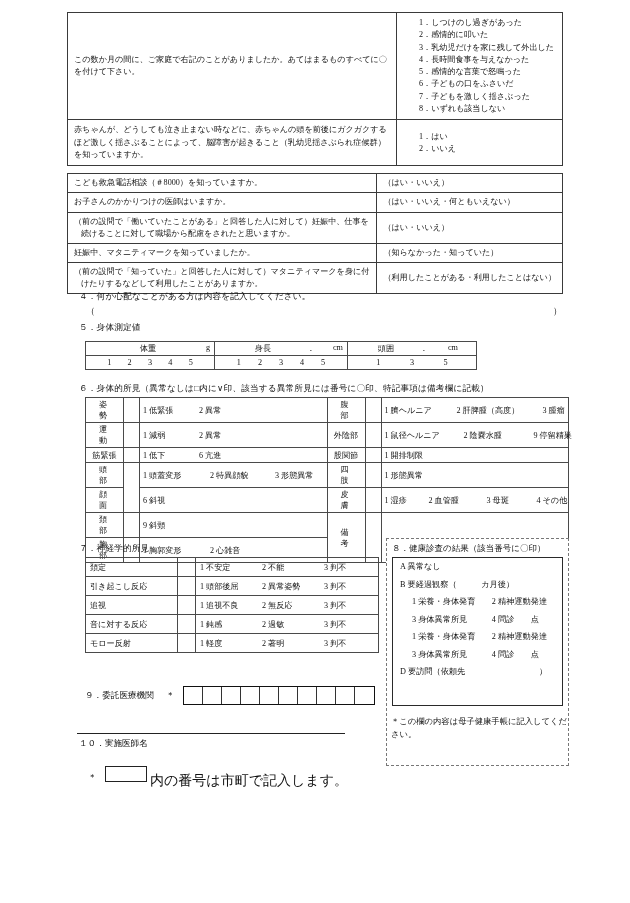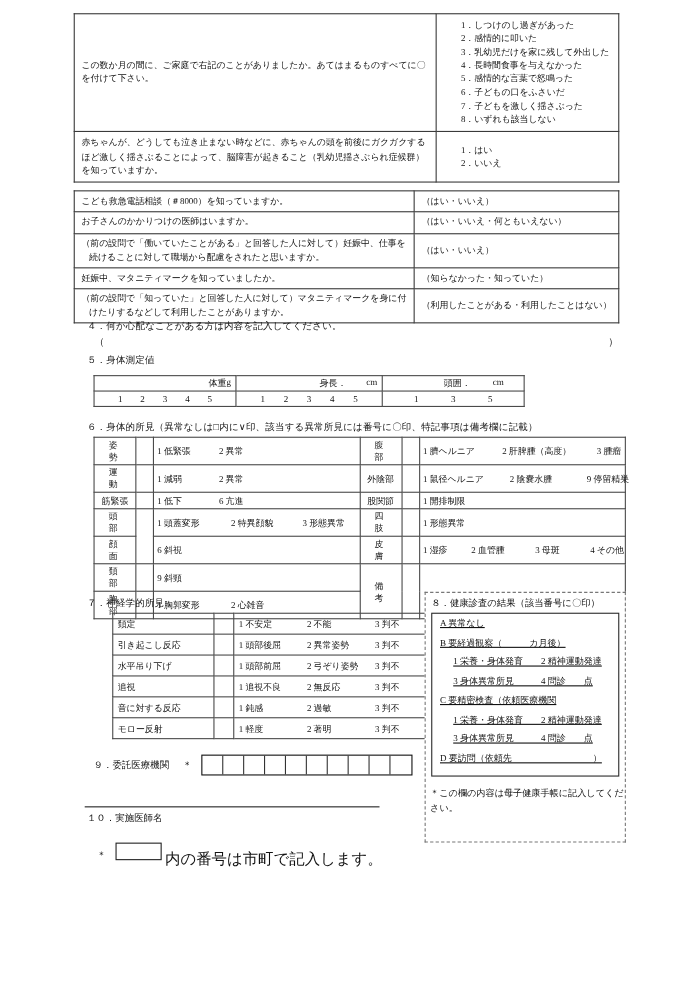--- a/index.html
+++ b/index.html
@@ -60,21 +60,21 @@
 
   
   .meas { position: absolute; left: 85px; top: 341px; width: 392px; }
   table.meas-t { width: 100%; border: 1.1px solid #2a2a2a; }
   table.meas-t td {
     border: 0.8px solid #4a4a4a;
     font-size: 8.2px;
     height: 14px;
     padding: 0 4px;
   }
-  table.meas-t td.hdr { text-align: right; }
+  table.meas-t td.hdr { text-align: center; }
   .u-right { float: right; }
   .numrow { text-align: center; letter-spacing: 0px; }
   .numrow span { display: inline-block; }
 
   .s6 { position: absolute; left: 79px; top: 383px; }
 
   
   .find { position: absolute; left: 85px; top: 397px; width: 484px; }
   table.find-t { width: 100%; border: 1.1px solid #2a2a2a; table-layout: fixed; }
   table.find-t td {
@@ -84,21 +84,21 @@
     height: 15px;
   }
   td.lbl { width: 38px; text-align: center; letter-spacing: 3px; padding-right: 0; }
   td.lbl.tight { letter-spacing: 0px; }
   td.chk { width: 16px; }
   td.opts { padding-left: 5px; white-space: nowrap; }
   .opt { display: inline-block; }
 
   
   .s7 { position: absolute; left: 79px; top: 543px; }
-  .neuro { position: absolute; left: 102px; top: 557px; width: 294px; }
+  .neuro { position: absolute; left: 85px; top: 557px; width: 294px; }
   table.neuro-t { width: 100%; border: 1.1px solid #2a2a2a; table-layout: fixed; }
   table.neuro-t td {
     border: 0.8px solid #4a4a4a;
     font-size: 8.1px;
     padding: 2px 4px;
     height: 19px;
   }
   td.nlbl { width: 92px; }
   td.nchk { width: 18px; }
   td.nopt { padding-left: 6px; white-space: nowrap; }
@@ -123,21 +123,21 @@
     width: 183px; height: 228px;
     border: 1.2px dashed #777;
     background: #fff;
   }
   .p8-title { position: absolute; left: 392px; top: 543px; font-size: 8.5px; white-space: nowrap; }
   .p8-box {
     position: absolute; left: 392px; top: 557px;
     width: 171px; height: 149px;
     border: 1.1px solid #2a2a2a;
   }
-  .p8-line { font-size: 8.2px; line-height: 1.0; padding: 0 0 0 7px; white-space: nowrap; text-decoration: underline; }
+  .p8-line { font-size: 8.2px; line-height: 1.0; padding: 0 0 0 7px; white-space: nowrap; }
   .p8-lines { padding-top: 5px; }
   .p8-lines > div { height: 17.5px; }
   .p8-indent { padding-left: 19px; }
   .p8-note { position: absolute; left: 391px; top: 716px; width: 176px; font-size: 8.3px; line-height: 1.55; }
 </style>
 </head>
 <body>
 
 <div class="page">
 
@@ -342,27 +342,20 @@
         </td>
       </tr>
       <tr>
         <td class="nlbl">引き起こし反応</td>
         <td class="nchk"></td>
         <td class="nopt">
           <span class="opt" style="width:62px">1 頭部後屈</span><span class="opt" style="width:62px">2 異常姿勢</span><span class="opt">3 判不</span>
         </td>
       </tr>
       <tr>
-        <td class="nlbl">水平吊り下げ</td>
-        <td class="nchk"></td>
-        <td class="nopt">
-          <span class="opt" style="width:62px">1 頭部前屈</span><span class="opt" style="width:62px">2 弓ぞり姿勢</span><span class="opt">3 判不</span>
-        </td>
-      </tr>
-      <tr>
         <td class="nlbl">追視</td>
         <td class="nchk"></td>
         <td class="nopt">
           <span class="opt" style="width:62px">1 追視不良</span><span class="opt" style="width:62px">2 無反応</span><span class="opt">3 判不</span>
         </td>
       </tr>
       <tr>
         <td class="nlbl">音に対する反応</td>
         <td class="nchk"></td>
         <td class="nopt">
@@ -381,21 +374,20 @@
   </div>
 
   <div class="panel8"></div>
   <div class="p8-title">８．健康診査の結果（該当番号に〇印）</div>
   <div class="p8-box">
     <div class="p8-lines">
       <div class="p8-line">A 異常なし</div>
       <div class="p8-line">B 要経過観察（　　　カ月後）</div>
       <div class="p8-line p8-indent">1 栄養・身体発育　　2 精神運動発達</div>
       <div class="p8-line p8-indent">3 身体異常所見　　　4 問診　　点</div>
-      <div class="p8-line">C 要精密検査（依頼医療機関</div>
       <div class="p8-line p8-indent">1 栄養・身体発育　　2 精神運動発達</div>
       <div class="p8-line p8-indent">3 身体異常所見　　　4 問診　　点</div>
       <div class="p8-line">D 要訪問（依頼先　　　　　　　　　）</div>
     </div>
   </div>
   <div class="p8-note">＊この欄の内容は母子健康手帳に記入してください。</div>
 
   <div class="s9">９．委託医療機関</div>
   <div class="s9-star">＊</div>
   <div class="boxrow">

